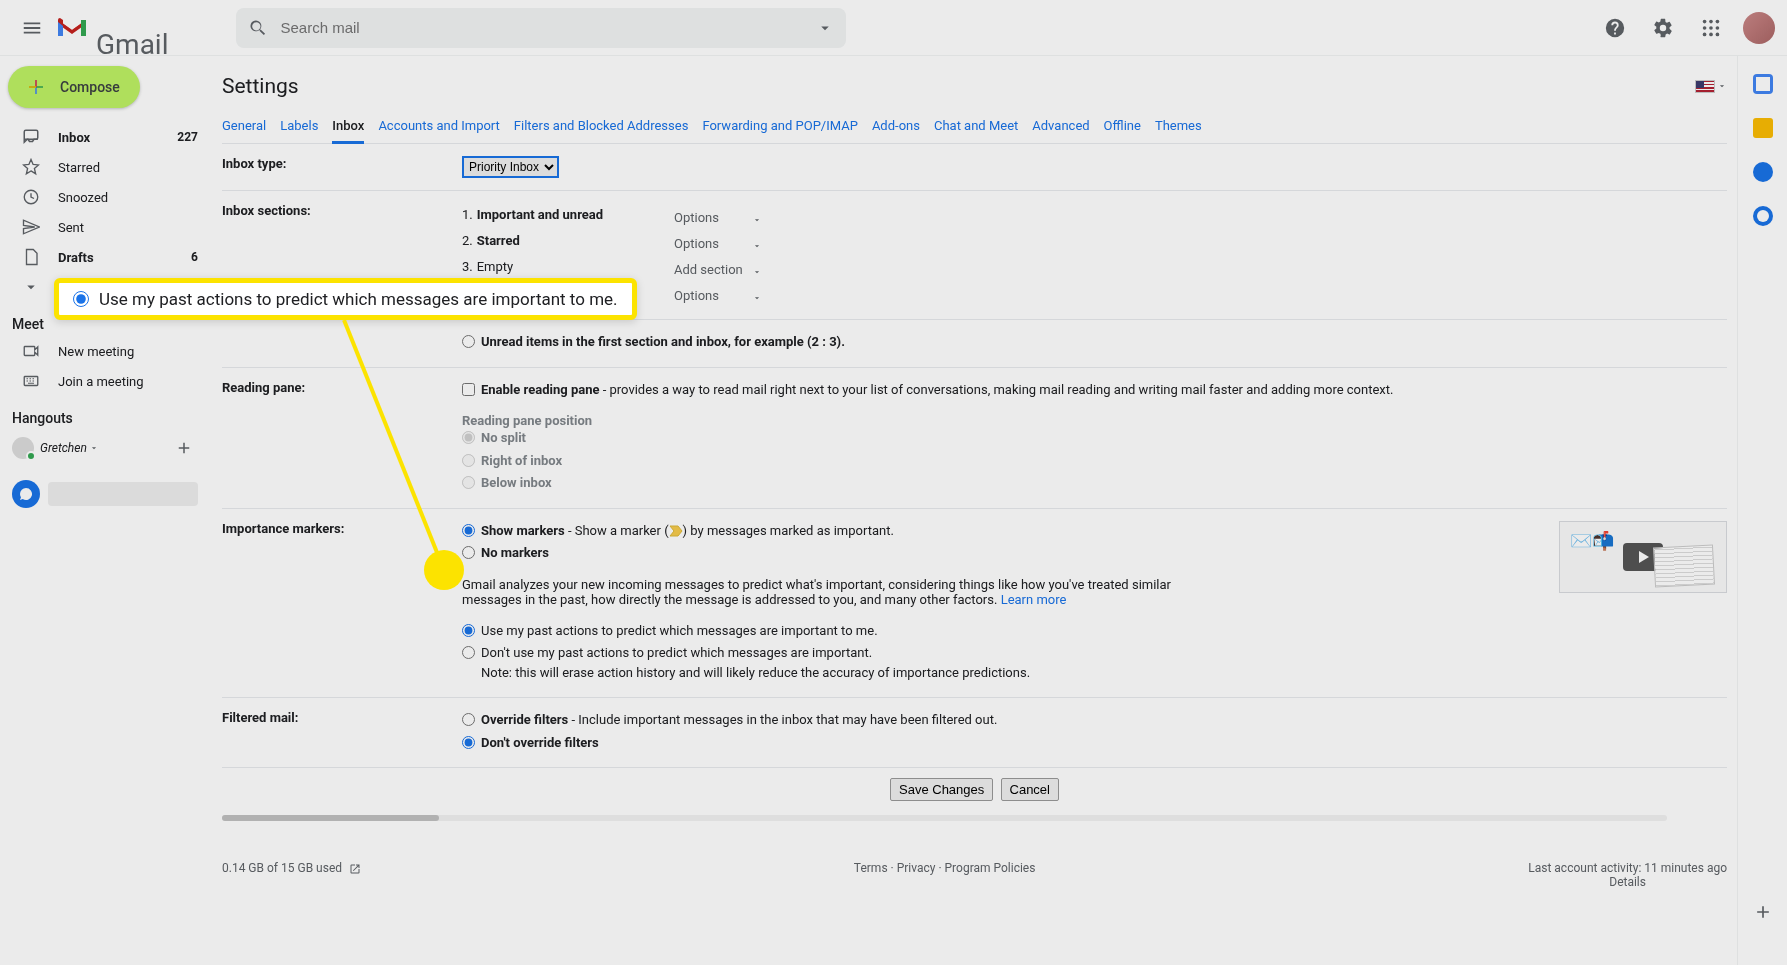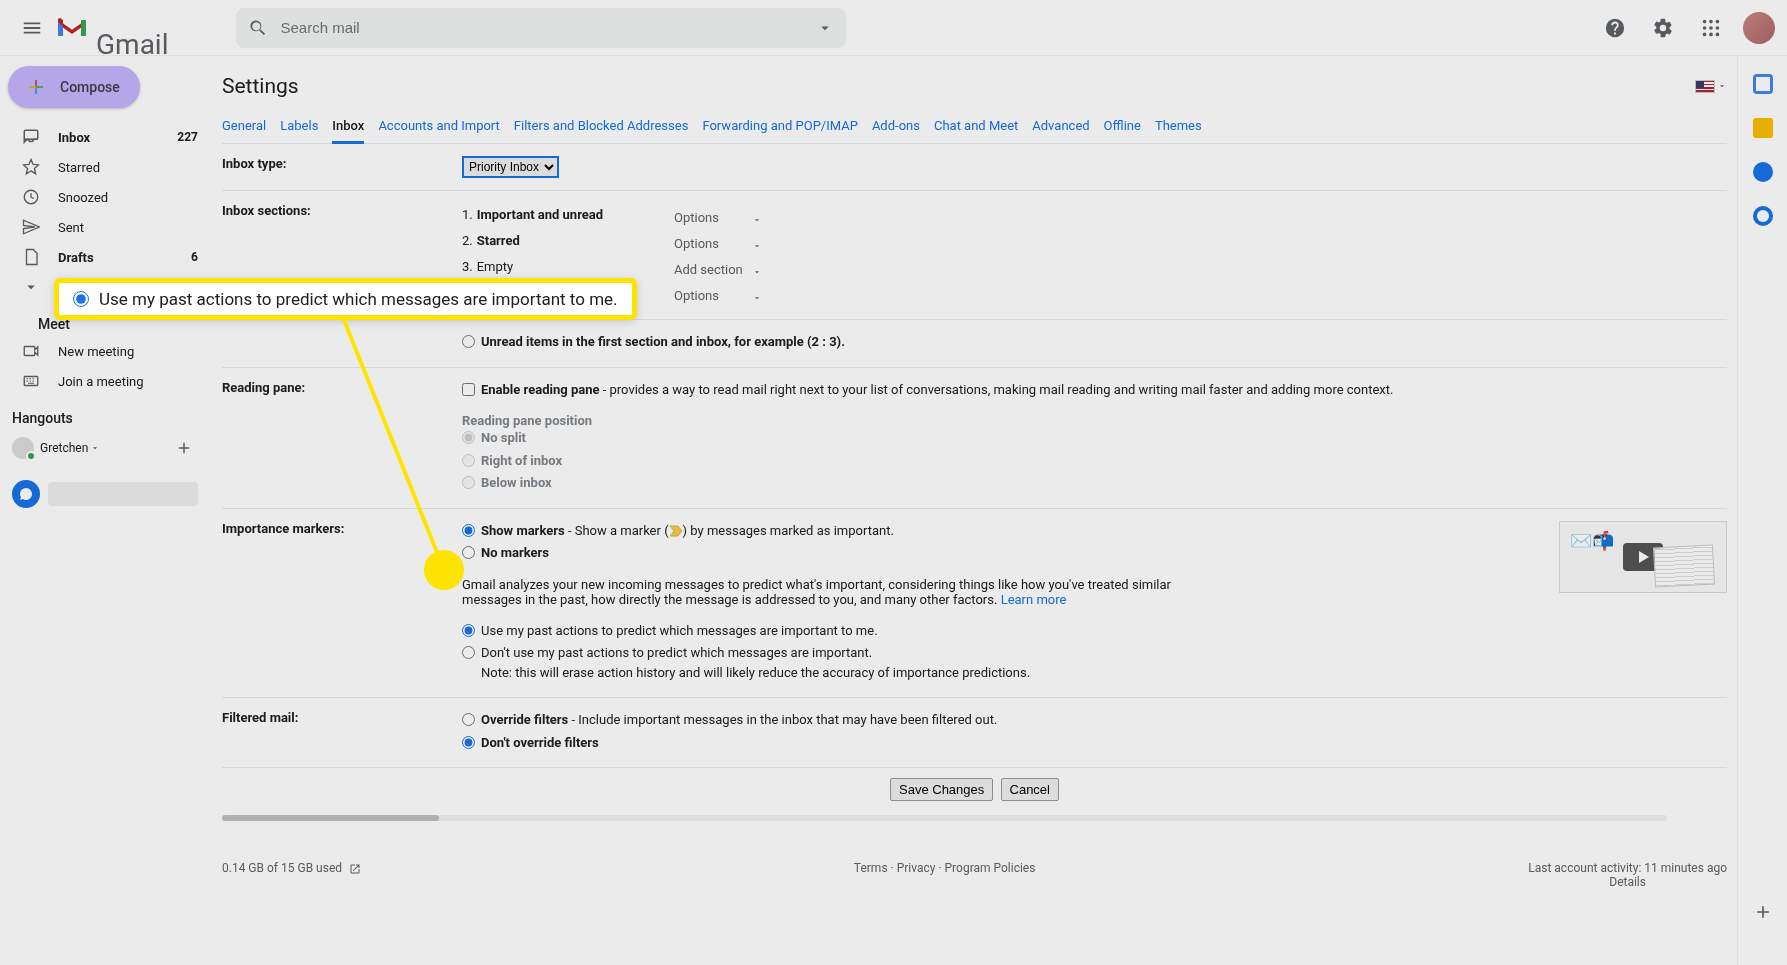--- a/index.html
+++ b/index.html
@@ -20,32 +20,32 @@
 .search-input { flex: 1; border: none; background: transparent; font-size: 15px; outline: none; color: #5f6368; }
 .search-dropdown { width: 18px; height: 18px; fill: #5f6368; }
 .header-right { margin-left: auto; display: flex; align-items: center; gap: 8px; }
 .hicon { width: 40px; height: 40px; display: flex; align-items: center; justify-content: center; border-radius: 50%; cursor: pointer; }
 .hicon svg { width: 22px; height: 22px; fill: #5f6368; }
 .avatar { width: 32px; height: 32px; border-radius: 50%; background: linear-gradient(135deg, #c88 0%, #a66 100%); margin-left: 4px; }
 
 
 .body-wrap { display: flex; height: calc(965px - 56px); }
 .sidebar { width: 210px; padding-top: 10px; position: relative; z-index: 1; }
-.compose { margin-left: 8px; display: inline-flex; align-items: center; height: 42px; padding: 0 20px 0 14px; border-radius: 24px; box-shadow: 0 1px 3px rgba(60,64,67,.3); background: #c4b5fd; cursor: pointer; }
+.compose { margin-left: 8px; display: inline-flex; align-items: center; height: 42px; padding: 0 20px 0 14px; border-radius: 24px; box-shadow: 0 1px 3px rgba(60,64,67,.3); background: #bef264; cursor: pointer; }
 .compose-plus { width: 28px; height: 28px; margin-right: 10px; }
 .compose-text { font-size: 14px; color: #3c4043; font-weight: 500; }
 .nav { margin-top: 14px; }
 .nav-item { height: 30px; display: flex; align-items: center; padding: 0 12px 0 22px; border-radius: 0 16px 16px 0; cursor: pointer; color: #202124; font-size: 13px; }
 .nav-item svg { width: 18px; height: 18px; fill: #5f6368; margin-right: 18px; flex-shrink: 0; }
 .nav-item .label { flex: 1; }
 .nav-item .count { font-size: 12px; color: #5f6368; }
 .nav-item.bold .label, .nav-item.bold .count { font-weight: 700; color: #202124; }
-.side-sec { padding: 14px 0 4px 38px; font-size: 14px; font-weight: 500; color: #202124; }
+.side-sec { padding: 14px 0 4px 12px; font-size: 14px; font-weight: 500; color: #202124; }
 .hangouts-hdr { display: flex; align-items: center; padding: 14px 12px 4px 12px; }
-.hangout-item { display: flex; align-items: center; padding: 4px 12px; font-size: 12px; }
+.hangout-item { display: flex; align-items: center; padding: 4px 12px; font-size: 12px; font-style: italic; }
 .hangout-av { width: 22px; height: 22px; border-radius: 50%; background: #ddd; margin-right: 6px; position: relative; }
 .presence { position: absolute; bottom: -2px; right: -2px; width: 10px; height: 10px; border-radius: 50%; background: #34a853; border: 2px solid #fff; }
 .plus-icon { margin-left: auto; width: 28px; height: 28px; display: flex; align-items: center; justify-content: center; cursor: pointer; }
 .plus-icon svg { width: 18px; height: 18px; fill: #5f6368; }
 .chat-row { display: flex; align-items: center; padding: 6px 12px; margin-top: 8px; }
 .chat-bubble { width: 28px; height: 28px; border-radius: 50%; background: #1a73e8; margin-right: 8px; display: flex; align-items: center; justify-content: center; }
 .chat-bubble svg { width: 16px; height: 16px; fill: #fff; }
 .chat-placeholder { flex: 1; height: 24px; background: #eee; border-radius: 4px; }
 
 

